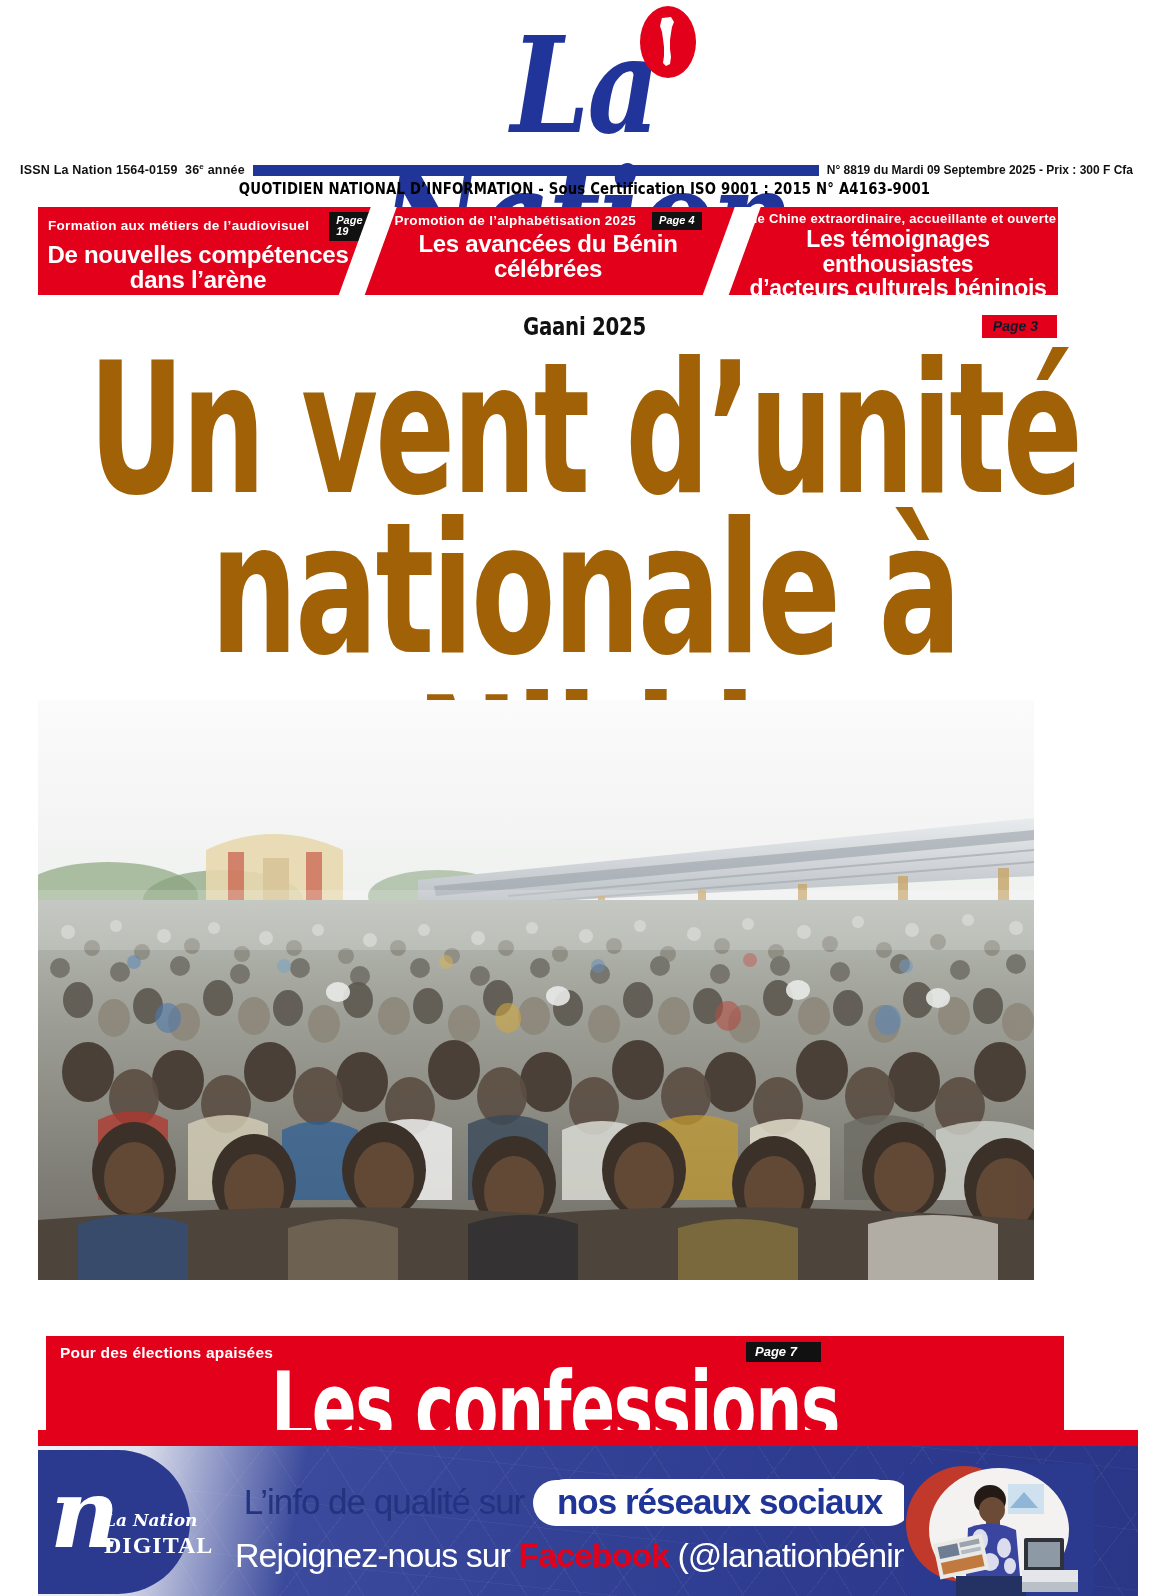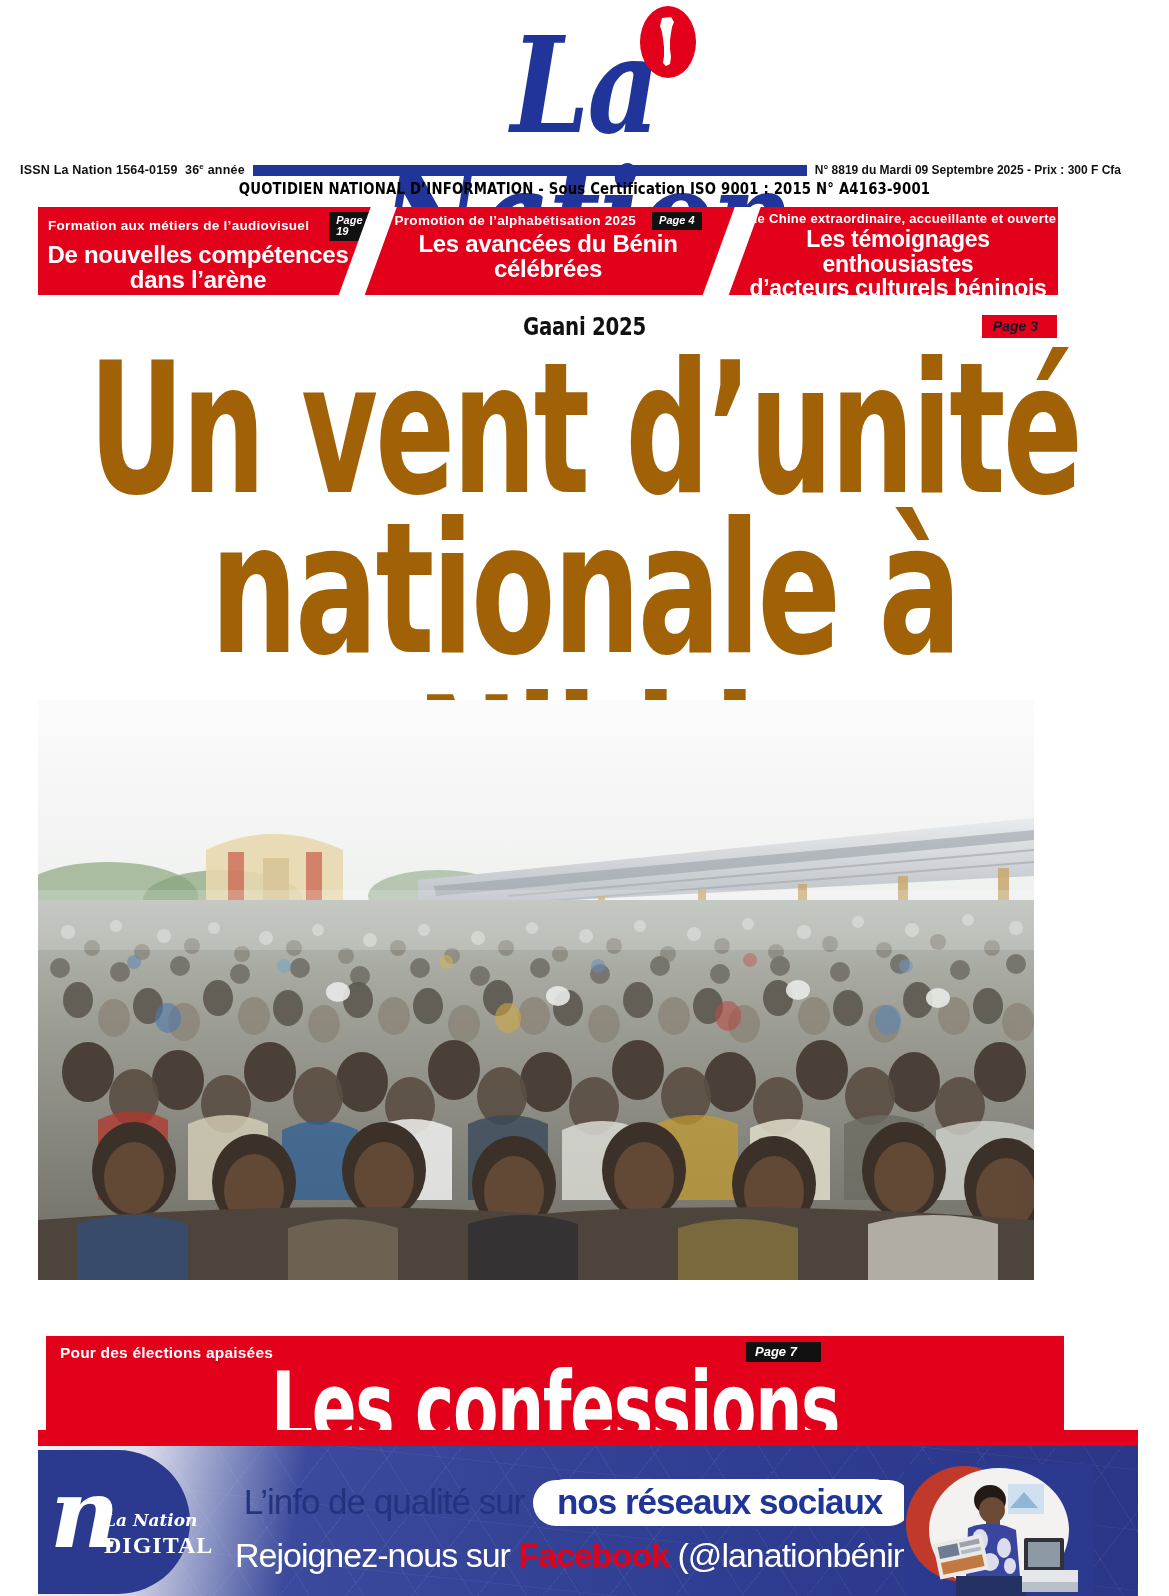--- a/index.html
+++ b/index.html
@@ -50,21 +50,21 @@
   }
   .issn-left {
     font-size:12.5px; font-weight:bold; color:#111;
     letter-spacing:.2px; white-space:nowrap; padding-left:20px;
     font-family:"Liberation Sans", sans-serif;
   }
   .issn-left sup { font-size:8px; vertical-align:super; }
   .issn-bar { flex:1; height:11px; background:#1f3597; margin:0 8px; }
   .issn-right {
     font-size:12px; font-weight:bold; color:#111;
-    white-space:nowrap; padding-right:48px;
+    white-space:nowrap; padding-right:36px;
   }
   .tagline {
     position:absolute; left:0; top:179px; width:1169px;
     text-align:center;
     font-family:"DejaVu Sans Condensed","Liberation Sans", sans-serif;
     font-size:16px; font-weight:bold; color:#000;
     letter-spacing:.2px;
     transform:scaleX(.92);
   }
 

